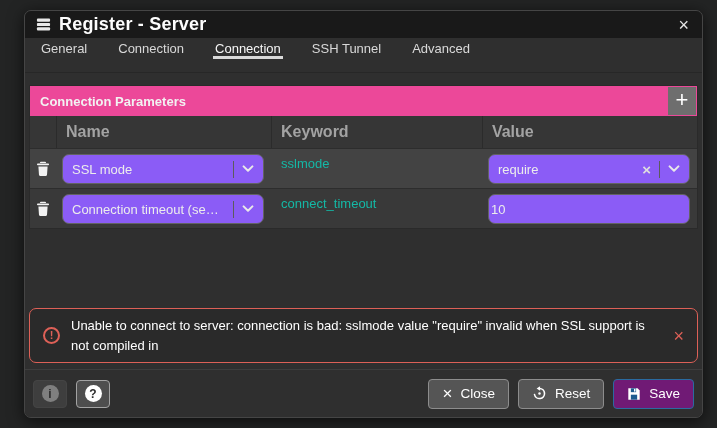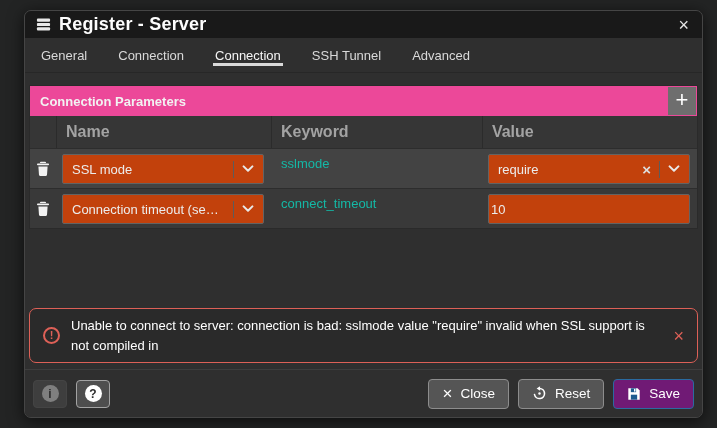--- a/index.html
+++ b/index.html
@@ -21,21 +21,21 @@
     gap:8px;padding:0 11px;
   }
   .titlebar .app-icon{display:flex;align-items:center;}
   .titlebar .title{color:#fdfdfd;font-size:18px;font-weight:700;letter-spacing:.2px;}
   .titlebar .win-close{
     margin-left:auto;color:#e6e6e6;font-size:18px;line-height:1;
     font-weight:400;cursor:default;padding:0 2px;
   }
   
   .tabbar{
-    flex:0 0 35px;display:flex;align-items:center;background:#2f2f2f;
+    flex:0 0 35px;display:flex;align-items:flex-start;background:#2f2f2f;
     padding:0 14px;border-bottom:1px solid #272727;
   }
   .tab{
     display:flex;align-items:center;margin-right:27px;padding:3px 2px 0;
     color:#d9d9d9;font-size:13px;border-bottom:3px solid transparent;cursor:default;
   }
   .tab.active{border-bottom-color:#d9d9d9;color:#f6f6f6;}
   
   .content{flex:1;display:flex;flex-direction:column;padding:12px 4px 6px;min-height:0;}
   .panel{border:1px solid #2a2a2a;}
@@ -58,22 +58,22 @@
   }
   .gh-cell.first{border-left:none;}
   .grid-row{height:40px;border-top:1px solid #2d2d2d;}
   .grid-row.odd{background:#434343;}
   .grid-row.even{background:#393939;}
   .cell{display:flex;align-items:center;min-width:0;}
   .cell-trash{justify-content:center;}
   .cell-control{padding:5px 7px 5px 6px;}
   .cell-keyword{align-items:flex-start;padding:7px 4px 0 10px;color:#14b8a6;font-size:13px;}
   .select,.combo,.text-input{
-    flex:1;height:30px;background:#c2410c;border:1px solid #636363;
-    border-radius:2px;color:#ececec;font-size:13px;min-width:0;
+    flex:1;height:30px;background:#8b5cf6;border:1px solid #636363;
+    border-radius:7px;color:#ececec;font-size:13px;min-width:0;
   }
   .select,.combo{display:flex;align-items:center;padding:0 9px;}
   .sel-label{white-space:nowrap;overflow:hidden;flex:0 1 auto;}
   .ctrl-right{margin-left:auto;display:flex;align-items:center;flex:0 0 auto;}
   .vsep{width:1px;height:17px;background:#5c5c5c;margin:0 8px;}
   .clear-x{color:#dedede;font-size:15px;font-weight:700;line-height:1;cursor:default;}
   .text-input{padding:0 2px;font-family:Liberation Sans, sans-serif;outline:none;}
   
   .error-box{
     margin-top:auto;display:flex;align-items:center;gap:11px;

